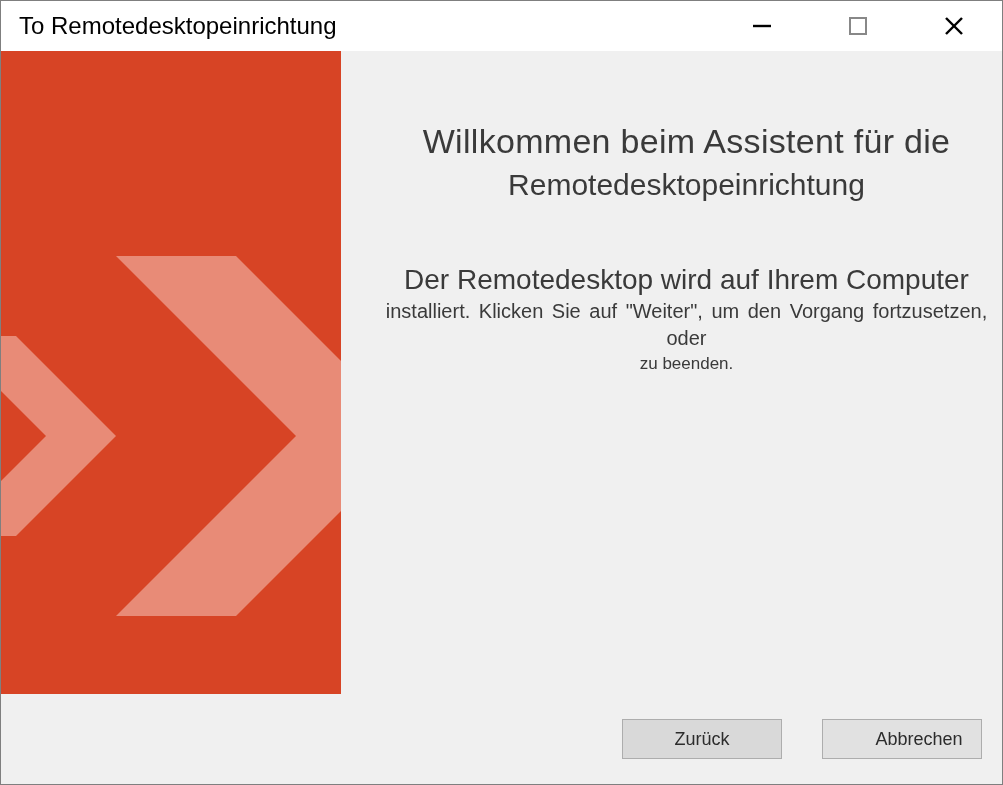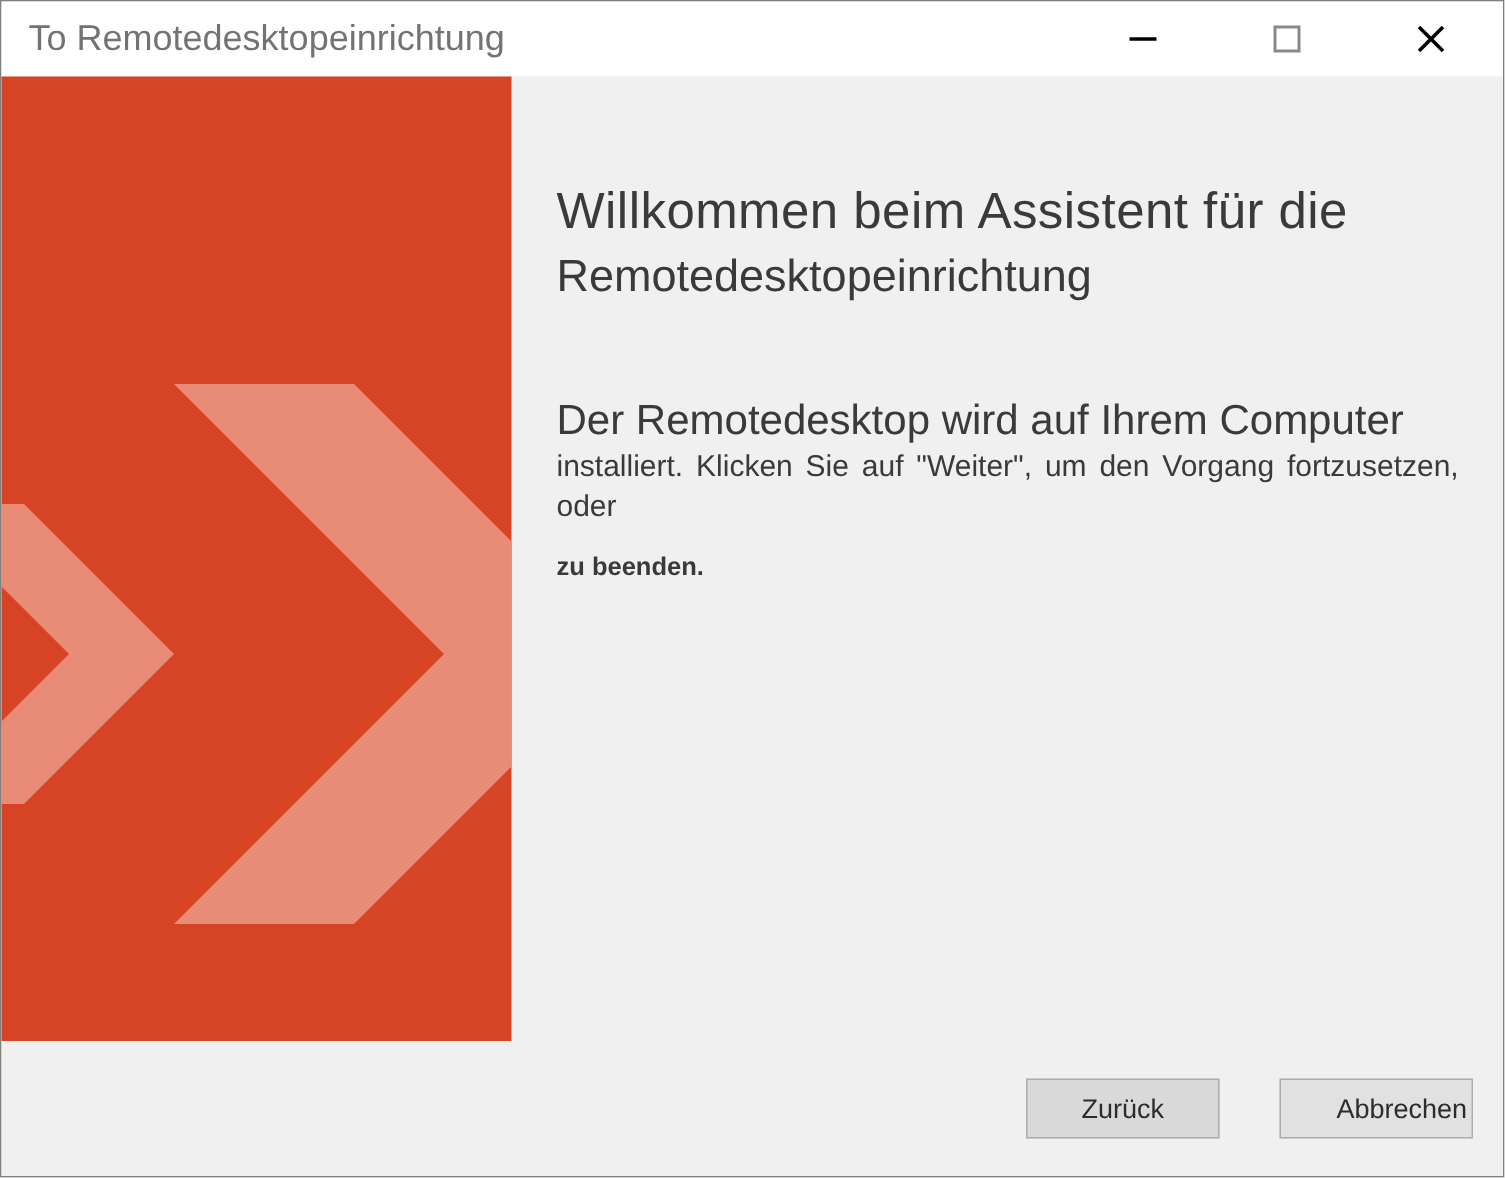--- a/index.html
+++ b/index.html
@@ -26,21 +26,21 @@
       height: 50px;
       background: #ffffff;
       display: flex;
       align-items: center;
       padding-left: 18px;
       padding-right: 0;
       border-bottom: 0;
     }
     .titlebar-title {
       font-size: 24px;
-      color: #737373;
+      color: #000000;
       font-weight: 400;
       flex: 1;
     }
     .window-controls {
       display: flex;
       height: 100%;
     }
     .window-control {
       width: 96px;
       height: 100%;
@@ -52,20 +52,21 @@
     .window-control svg {
       width: 22px;
       height: 22px;
     }
     .content {
       flex: 1;
       display: flex;
       flex-direction: row;
       background: #f0f0f0;
       min-height: 0;
+      text-align: center;
     }
     .banner {
       width: 340px;
       background: #d74425;
       position: relative;
       overflow: hidden;
       flex-shrink: 0;
     }
     .main {
       flex: 1;
@@ -95,34 +96,34 @@
     .body-text {
       font-size: 20px;
       color: #3a3a3a;
       font-weight: 400;
       word-spacing: 3px;
       line-height: 1.35;
     }
     .body-tail {
       font-size: 17px;
       color: #3a3a3a;
-      font-weight: 700;
-      margin-top: 16px;
+      font-weight: 400;
+      margin-top: 2px;
     }
     .footer {
       height: 90px;
       background: #f0f0f0;
       display: flex;
       align-items: center;
       justify-content: flex-end;
       padding-right: 20px;
       gap: 0;
     }
     .btn {
-      width: 129px;
+      width: 160px;
       height: 40px;
       background: #e1e1e1;
       border: 1px solid #adadad;
       font-size: 18px;
       color: #2c2c2c;
       font-family: inherit;
       cursor: default;
       display: flex;
       align-items: center;
       justify-content: center;

